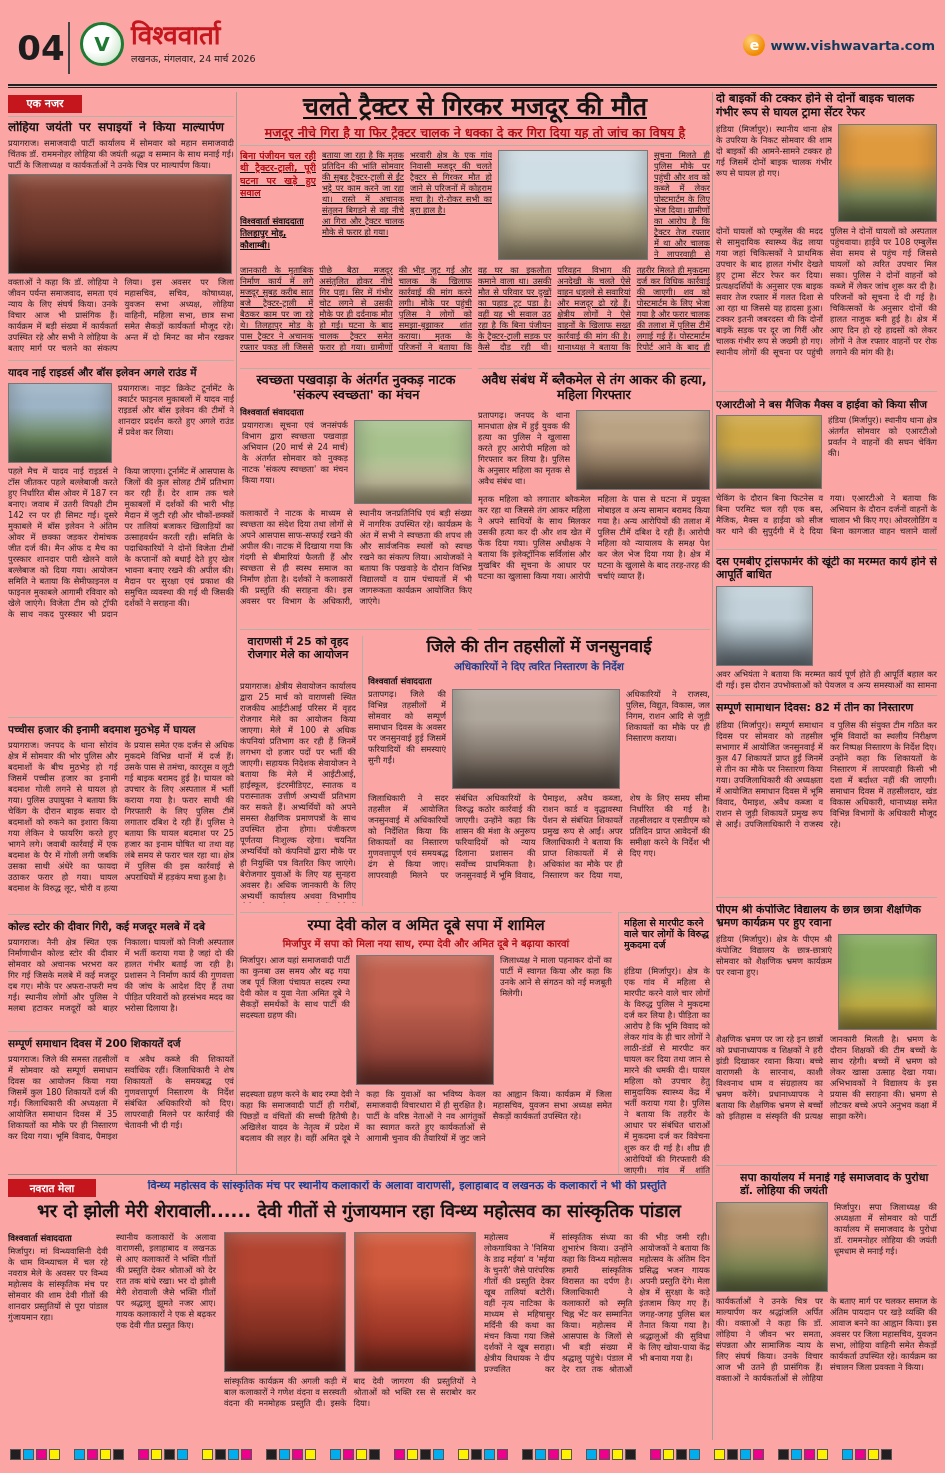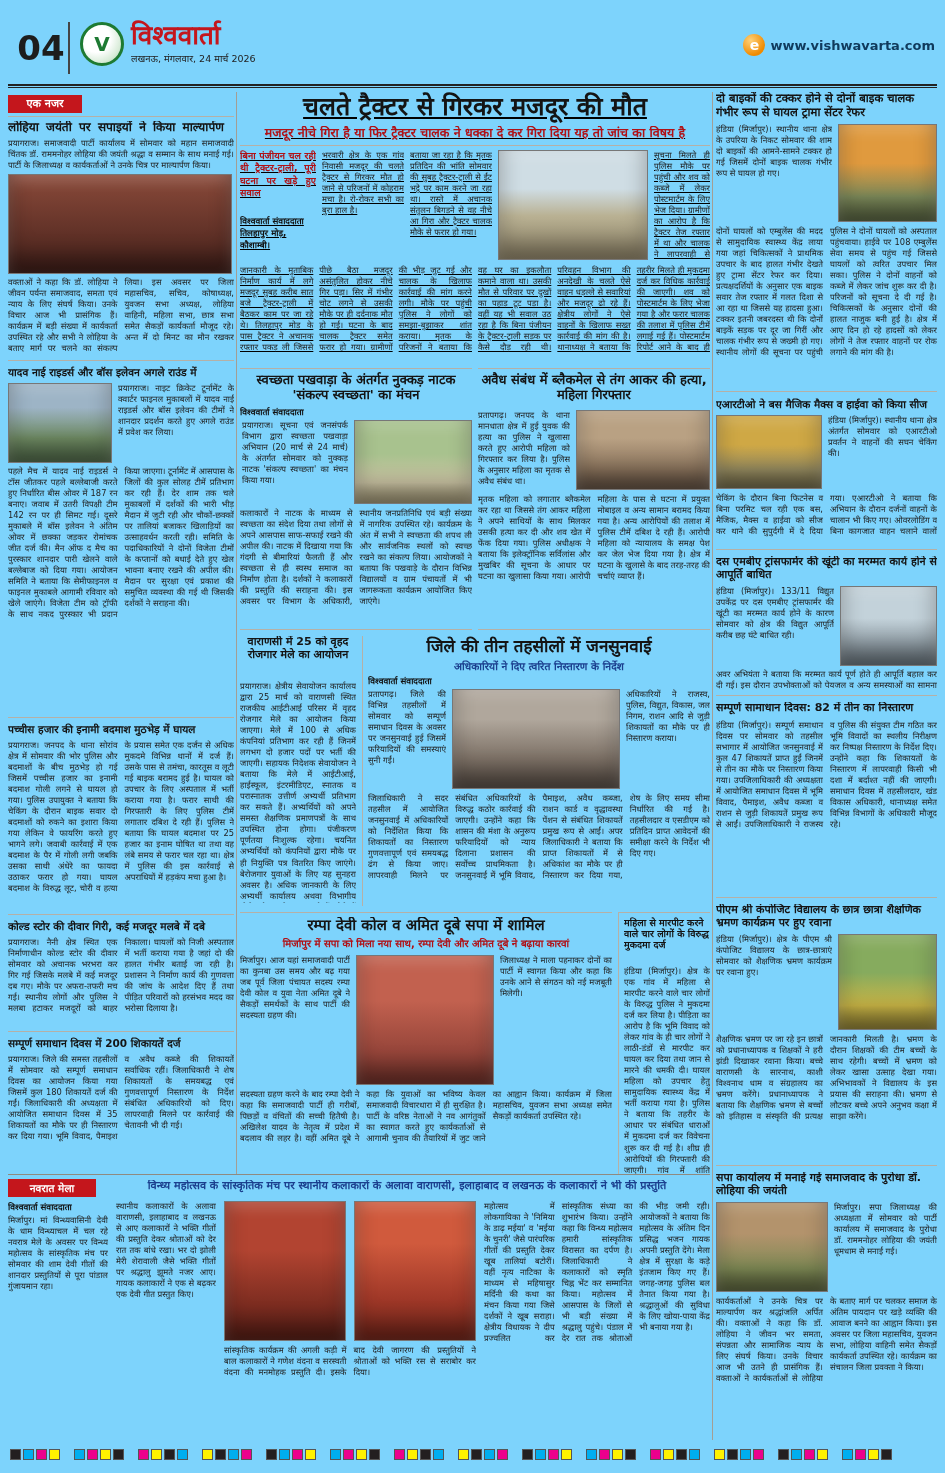--- a/index.html
+++ b/index.html
@@ -1,18 +1,18 @@
 <!DOCTYPE html>
 <html><head>
 <meta charset="utf-8">
 <style>
   * { margin:0; padding:0; box-sizing:border-box; }
   html,body { background:#d9d5cc; }
   body { font-family:"DejaVu Sans", sans-serif; }
-  .page { position:relative; width:945px; height:1473px; background:#7dd3fc; margin:0 auto; overflow:hidden; }
+  .page { position:relative; width:945px; height:1473px; background:#fca5a5; margin:0 auto; overflow:hidden; }
 
   
   .hdr { position:absolute; left:8px; top:20px; right:8px; height:62px; }
   .pageno { position:absolute; left:6px; top:2px; width:56px; font-size:34px; font-weight:bold; color:#1d1d1d; text-align:center; border-right:2px solid #444; height:52px; line-height:52px; }
   .brand { position:absolute; left:72px; top:2px; display:flex; gap:7px; align-items:flex-start; }
   .logo-circle { width:44px; height:44px; border-radius:50%; border:3px solid #1e7a33; background:radial-gradient(circle at 35% 35%, #ffffff 0 40%, #d9ecd9 70%, #9cc7a0); color:#1e7a33; font-weight:bold; font-size:20px; display:flex; align-items:center; justify-content:center; }
   .masthead { font-size:26px; font-weight:bold; color:#c4161c; line-height:1.05; }
   .hdr-date { font-size:9.5px; color:#222; margin-top:3px; }
   .region-line { position:absolute; left:300px; top:16px; width:420px; text-align:center; font-size:16px; font-weight:bold; color:#111; }
   .site { position:absolute; right:2px; top:14px; display:flex; align-items:center; gap:5px; }
@@ -129,22 +129,22 @@
 
     <article style="position:absolute; left:0; top:0; width:470px; height:272px;text-decoration:underline;">
       <h1 class="hl hl-c" style="font-size:25px; height:34px;">चलते ट्रैक्टर से गिरकर मजदूर की मौत</h1>
       <h2 class="hl hl-c hl-red rule-b" style="font-size:12.5px; height:20px;">मजदूर नीचे गिरा है या फिर ट्रैक्टर चालक ने धक्का दे कर गिरा दिया यह तो जांच का विषय है</h2>
       <div class="row" style="height:110px; margin-top:4px;">
         <div style="width:76px; flex:none; overflow:hidden;">
           <p class="kicker" style="height:62px;">बिना पंजीयन चल रही थी ट्रैक्टर-ट्राली, पूरी घटना पर खड़े हुए सवाल</p>
           <p class="byline" style="margin-top:3px;">विश्ववार्ता संवाददाता</p>
           <p class="byline">तिलहापुर मोड़, कौशाम्बी।</p>
         </div>
+        <p class="bt" style="width:82px; flex:none; height:110px;">बताया जा रहा है कि मृतक प्रतिदिन की भांति सोमवार की सुबह ट्रैक्टर-ट्राली से ईंट भट्ठे पर काम करने जा रहा था। रास्ते में अचानक संतुलन बिगड़ने से वह नीचे आ गिरा और ट्रैक्टर चालक मौके से फरार हो गया।</p>
         <p class="bt" style="width:82px; flex:none; height:110px;">भरवारी क्षेत्र के एक गांव निवासी मजदूर की चलते ट्रैक्टर से गिरकर मौत हो जाने से परिजनों में कोहराम मचा है। रो-रोकर सभी का बुरा हाल है।</p>
-        <p class="bt" style="width:82px; flex:none; height:110px;">बताया जा रहा है कि मृतक प्रतिदिन की भांति सोमवार की सुबह ट्रैक्टर-ट्राली से ईंट भट्ठे पर काम करने जा रहा था। रास्ते में अचानक संतुलन बिगड़ने से वह नीचे आ गिरा और ट्रैक्टर चालक मौके से फरार हो गया।</p>
         <div class="photo ph-tractor" style="width:150px; height:110px;"></div>
         <p class="bt" style="flex:1; height:110px;">सूचना मिलते ही पुलिस मौके पर पहुंची और शव को कब्जे में लेकर पोस्टमार्टम के लिए भेज दिया। ग्रामीणों का आरोप है कि ट्रैक्टर तेज रफ्तार में था और चालक ने लापरवाही से वाहन चलाया जिससे यह हादसा हुआ।</p>
       </div>
       <p class="bt bt6" style="height:98px; margin-top:5px;">जानकारी के मुताबिक निर्माण कार्य में लगे मजदूर सुबह करीब सात बजे ट्रैक्टर-ट्राली में बैठकर काम पर जा रहे थे। तिलहापुर मोड़ के पास ट्रैक्टर ने अचानक रफ्तार पकड़ ली जिससे पीछे बैठा मजदूर असंतुलित होकर नीचे गिर पड़ा। सिर में गंभीर चोट लगने से उसकी मौके पर ही दर्दनाक मौत हो गई। घटना के बाद चालक ट्रैक्टर समेत फरार हो गया। ग्रामीणों की भीड़ जुट गई और चालक के खिलाफ कार्रवाई की मांग करने लगी। मौके पर पहुंची पुलिस ने लोगों को समझा-बुझाकर शांत कराया। मृतक के परिजनों ने बताया कि वह घर का इकलौता कमाने वाला था। उसकी मौत से परिवार पर दुखों का पहाड़ टूट पड़ा है। वहीं यह भी सवाल उठ रहा है कि बिना पंजीयन के ट्रैक्टर-ट्राली सड़क पर कैसे दौड़ रही थी। परिवहन विभाग की अनदेखी के चलते ऐसे वाहन धड़ल्ले से सवारियां और मजदूर ढो रहे हैं। क्षेत्रीय लोगों ने ऐसे वाहनों के खिलाफ सख्त कार्रवाई की मांग की है। थानाध्यक्ष ने बताया कि तहरीर मिलते ही मुकदमा दर्ज कर विधिक कार्रवाई की जाएगी। शव को पोस्टमार्टम के लिए भेजा गया है और फरार चालक की तलाश में पुलिस टीमें लगाई गई हैं। पोस्टमार्टम रिपोर्ट आने के बाद ही मौत के वास्तविक कारणों का खुलासा हो सकेगा।</p>
     </article>
 
     <article class="rule-b" style="position:absolute; left:0; top:276px; width:232px; height:262px; border-top:1px solid #b5b0a6; padding-top:3px;">
       <h3 class="hl hl-c" style="font-size:13px; height:34px;">स्वच्छता पखवाड़ा के अंतर्गत नुक्कड़ नाटक 'संकल्प स्वच्छता' का मंचन</h3>
       <p class="byline">विश्ववार्ता संवाददाता</p>
       <div class="row" style="height:84px; margin-top:2px;justify-content:flex-end;">
@@ -213,55 +213,55 @@
       <div class="row" style="height:74px; margin-top:2px;">
         <div class="photo ph-arto" style="width:106px; height:74px;"></div>
         <p class="bt" style="flex:1; height:74px;">हंडिया (मिर्जापुर)। स्थानीय थाना क्षेत्र अंतर्गत सोमवार को एआरटीओ प्रवर्तन ने वाहनों की सघन चेकिंग की।</p>
       </div>
       <p class="bt bt2" style="height:52px; margin-top:4px;">चेकिंग के दौरान बिना फिटनेस व बिना परमिट चल रही एक बस, मैजिक, मैक्स व हाईवा को सीज कर थाने की सुपुर्दगी में दे दिया गया। एआरटीओ ने बताया कि अभियान के दौरान दर्जनों वाहनों के चालान भी किए गए। ओवरलोडिंग व बिना कागजात वाहन चलाने वालों के विरुद्ध यह अभियान आगे भी जारी रहेगा। वाहन स्वामियों में हड़कंप मचा रहा।</p>
     </article>
 
     <article class="rule-b" style="height:140px; margin-bottom:6px;">
       <h3 class="hl" style="font-size:11px; height:28px;">दस एमबीए ट्रांसफार्मर की खूंटी का मरम्मत कार्य होने से आपूर्ति बाधित</h3>
       <div class="row" style="height:80px; margin-top:2px;">
-        <p class="bt" style="width:118px; flex:none; height:80px;">हंडिया (मिर्जापुर)। 133/11 विद्युत उपकेंद्र पर दस एमबीए ट्रांसफार्मर की खूंटी का मरम्मत कार्य होने के कारण सोमवार को क्षेत्र की विद्युत आपूर्ति करीब छह घंटे बाधित रही।</p>
         <div class="photo ph-transformer" style="width:97px; height:80px;"></div>
       </div>
       <p class="bt" style="height:22px; margin-top:3px;">अवर अभियंता ने बताया कि मरम्मत कार्य पूर्ण होते ही आपूर्ति बहाल कर दी गई। इस दौरान उपभोक्ताओं को पेयजल व अन्य समस्याओं का सामना करना पड़ा। विभाग ने असुविधा के लिए खेद व्यक्त किया है।</p>
     </article>
 
     <article class="rule-b" style="height:196px; margin-bottom:6px;">
       <h3 class="hl" style="font-size:11px; height:16px;">सम्पूर्ण सामाधान दिवस: 82 में तीन का निस्तारण</h3>
       <p class="bt bt2" style="height:174px; margin-top:2px;">हंडिया (मिर्जापुर)। सम्पूर्ण समाधान दिवस पर सोमवार को तहसील सभागार में आयोजित जनसुनवाई में कुल 47 शिकायतें प्राप्त हुईं जिनमें से तीन का मौके पर निस्तारण किया गया। उपजिलाधिकारी की अध्यक्षता में आयोजित समाधान दिवस में भूमि विवाद, पैमाइश, अवैध कब्जा व राशन से जुड़ी शिकायतें प्रमुख रूप से आईं। उपजिलाधिकारी ने राजस्व व पुलिस की संयुक्त टीम गठित कर भूमि विवादों का स्थलीय निरीक्षण कर निष्पक्ष निस्तारण के निर्देश दिए। उन्होंने कहा कि शिकायतों के निस्तारण में लापरवाही किसी भी दशा में बर्दाश्त नहीं की जाएगी। समाधान दिवस में तहसीलदार, खंड विकास अधिकारी, थानाध्यक्ष समेत विभिन्न विभागों के अधिकारी मौजूद रहे।</p>
     </article>
 
     <article class="rule-b" style="height:262px; margin-bottom:6px;">
       <h3 class="hl" style="font-size:11px; height:28px;">पीएम श्री कंपोजिट विद्यालय के छात्र छात्रा शैक्षणिक भ्रमण कार्यक्रम पर हुए रवाना</h3>
       <div class="row" style="height:96px; margin-top:2px;">
         <p class="bt" style="width:116px; flex:none; height:96px;">हंडिया (मिर्जापुर)। क्षेत्र के पीएम श्री कंपोजिट विद्यालय के छात्र-छात्राएं सोमवार को शैक्षणिक भ्रमण कार्यक्रम पर रवाना हुए।</p>
         <div class="photo ph-school" style="width:99px; height:96px;"></div>
       </div>
       <p class="bt bt2" style="height:128px; margin-top:4px;">शैक्षणिक भ्रमण पर जा रहे इन छात्रों को प्रधानाध्यापक व शिक्षकों ने हरी झंडी दिखाकर रवाना किया। बच्चे वाराणसी के सारनाथ, काशी विश्वनाथ धाम व संग्रहालय का भ्रमण करेंगे। प्रधानाध्यापक ने बताया कि शैक्षणिक भ्रमण से बच्चों को इतिहास व संस्कृति की प्रत्यक्ष जानकारी मिलती है। भ्रमण के दौरान शिक्षकों की टीम बच्चों के साथ रहेगी। बच्चों में भ्रमण को लेकर खासा उत्साह देखा गया। अभिभावकों ने विद्यालय के इस प्रयास की सराहना की। भ्रमण से लौटकर बच्चे अपने अनुभव कक्षा में साझा करेंगे।</p>
     </article>
 
     <article style="height:256px;">
-      <h3 class="hl" style="font-size:11px; height:28px;">सपा कार्यालय में मनाई गई समाजवाद के पुरोधा डॉ. लोहिया की जयंती</h3>
+      <h3 class="hl" style="font-size:11px; height:28px;margin-left:24px;">सपा कार्यालय में मनाई गई समाजवाद के पुरोधा डॉ. लोहिया की जयंती</h3>
       <div class="row" style="height:90px; margin-top:2px;">
         <div class="photo ph-sapa" style="width:112px; height:90px;"></div>
         <p class="bt" style="flex:1; height:90px;">मिर्जापुर। सपा जिलाध्यक्ष की अध्यक्षता में सोमवार को पार्टी कार्यालय में समाजवाद के पुरोधा डॉ. राममनोहर लोहिया की जयंती धूमधाम से मनाई गई।</p>
       </div>
       <p class="bt bt2" style="height:128px; margin-top:4px;">कार्यकर्ताओं ने उनके चित्र पर माल्यार्पण कर श्रद्धांजलि अर्पित की। वक्ताओं ने कहा कि डॉ. लोहिया ने जीवन भर समता, संपन्नता और सामाजिक न्याय के लिए संघर्ष किया। उनके विचार आज भी उतने ही प्रासंगिक हैं। वक्ताओं ने कार्यकर्ताओं से लोहिया के बताए मार्ग पर चलकर समाज के अंतिम पायदान पर खड़े व्यक्ति की आवाज बनने का आह्वान किया। इस अवसर पर जिला महासचिव, युवजन सभा, लोहिया वाहिनी समेत सैकड़ों कार्यकर्ता उपस्थित रहे। कार्यक्रम का संचालन जिला प्रवक्ता ने किया।</p>
     </article>
   </section>
 
   <section class="band" style="left:8px; top:1178px; width:702px; height:266px;">
     <div style="display:flex; align-items:center; gap:8px; height:19px;">
       <span class="label-red" style="width:88px; height:18px; line-height:18px; font-size:10.5px; flex:none;">नवरात मेला</span>
       <div class="hl hl-c hl-blue" style="flex:1; font-size:11px; height:16px;">विन्ध्य महोत्सव के सांस्कृतिक मंच पर स्थानीय कलाकारों के अलावा वाराणसी, इलाहाबाद व लखनऊ के कलाकारों ने भी की प्रस्तुति</div>
     </div>
+    <h2 class="hl hl-c" style="font-size:18px; height:28px; margin-top:3px;">भर दो झोली मेरी शेरावाली...... देवी गीतों से गुंजायमान रहा विन्ध्य महोत्सव का सांस्कृतिक पांडाल</h2>
     <div class="row" style="height:208px; margin-top:4px; gap:8px;">
       <div style="width:100px; flex:none; overflow:hidden;">
         <p class="byline">विश्ववार्ता संवाददाता</p>
         <p class="bt" style="height:194px; margin-top:2px;">मिर्जापुर। मां विन्ध्यवासिनी देवी के धाम विन्ध्याचल में चल रहे नवरात्र मेले के अवसर पर विन्ध्य महोत्सव के सांस्कृतिक मंच पर सोमवार की शाम देवी गीतों की शानदार प्रस्तुतियों से पूरा पांडाल गुंजायमान रहा।</p>
       </div>
       <p class="bt" style="width:100px; flex:none; height:208px;">स्थानीय कलाकारों के अलावा वाराणसी, इलाहाबाद व लखनऊ से आए कलाकारों ने भक्ति गीतों की प्रस्तुति देकर श्रोताओं को देर रात तक बांधे रखा। भर दो झोली मेरी शेरावाली जैसे भक्ति गीतों पर श्रद्धालु झूमते नजर आए। गायक कलाकारों ने एक से बढ़कर एक देवी गीत प्रस्तुत किए।</p>
       <div style="width:252px; flex:none; overflow:hidden;">
         <div class="row" style="gap:8px;">
           <div class="photo ph-stage1" style="width:122px; height:140px;"></div>
           <div class="photo ph-stage2" style="width:122px; height:140px;"></div>

